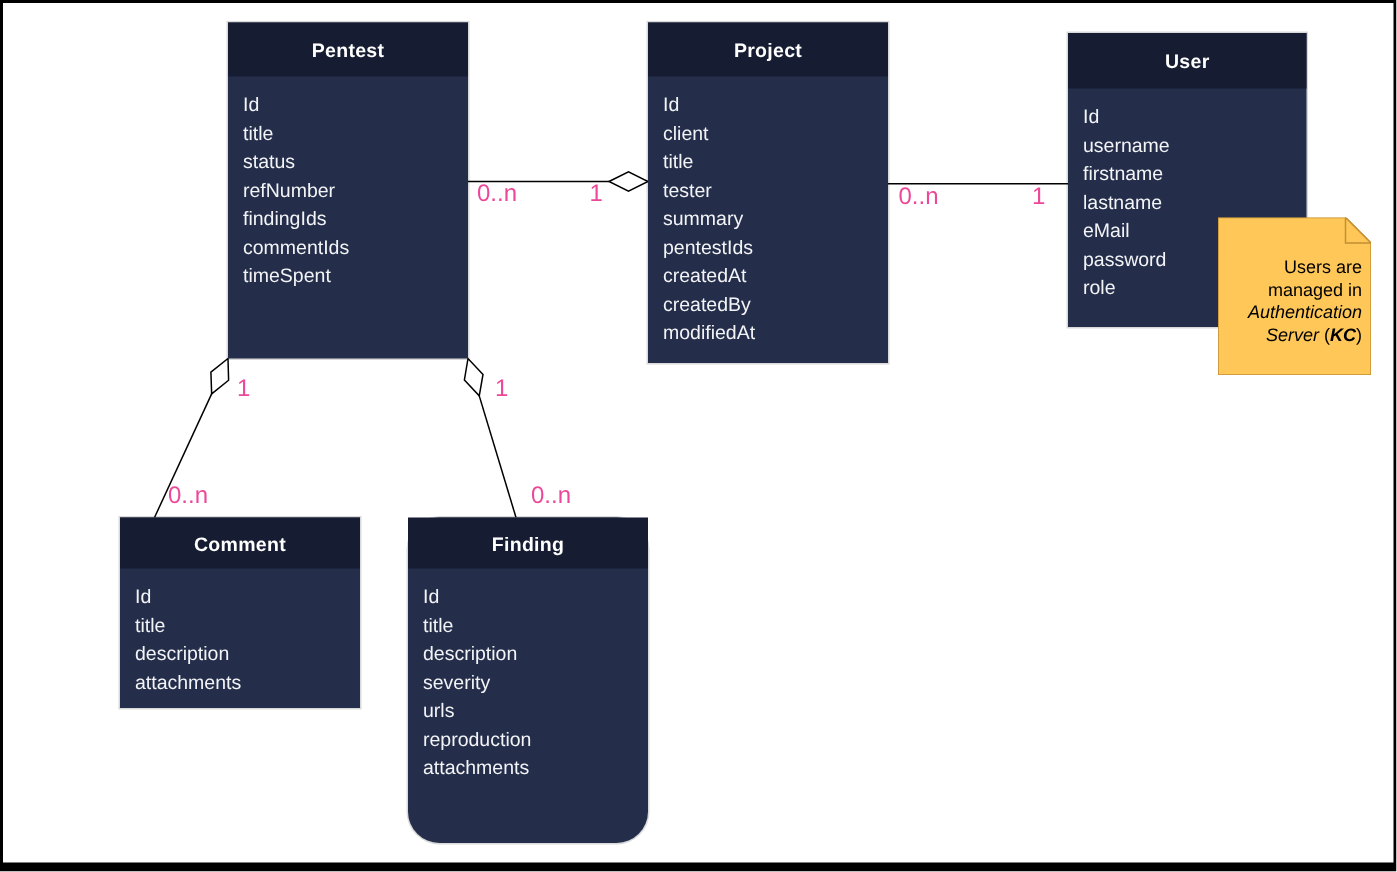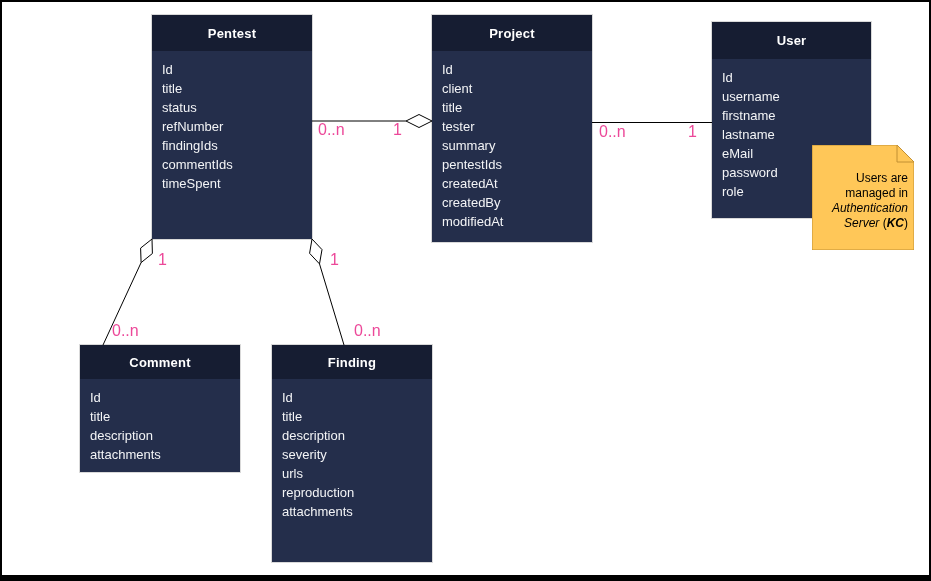--- a/index.html
+++ b/index.html
@@ -88,21 +88,21 @@
   <div class="entity" style="left:30px; top:343px; width:160px; height:127px;margin-left:48px;">
     <div class="entity-header" style="height:34px;">Comment</div>
     <div class="entity-body">
       <div class="field">Id</div>
       <div class="field">title</div>
       <div class="field">description</div>
       <div class="field">attachments</div>
     </div>
   </div>
 
-  <div class="entity" style="left:270px; top:343px; width:160px; height:217px;">
+  <div class="entity" style="left:270px; top:343px; width:160px; height:217px;border-radius:21px;">
     <div class="entity-header" style="height:34px;">Finding</div>
     <div class="entity-body">
       <div class="field">Id</div>
       <div class="field">title</div>
       <div class="field">description</div>
       <div class="field">severity</div>
       <div class="field">urls</div>
       <div class="field">reproduction</div>
       <div class="field">attachments</div>
     </div>

